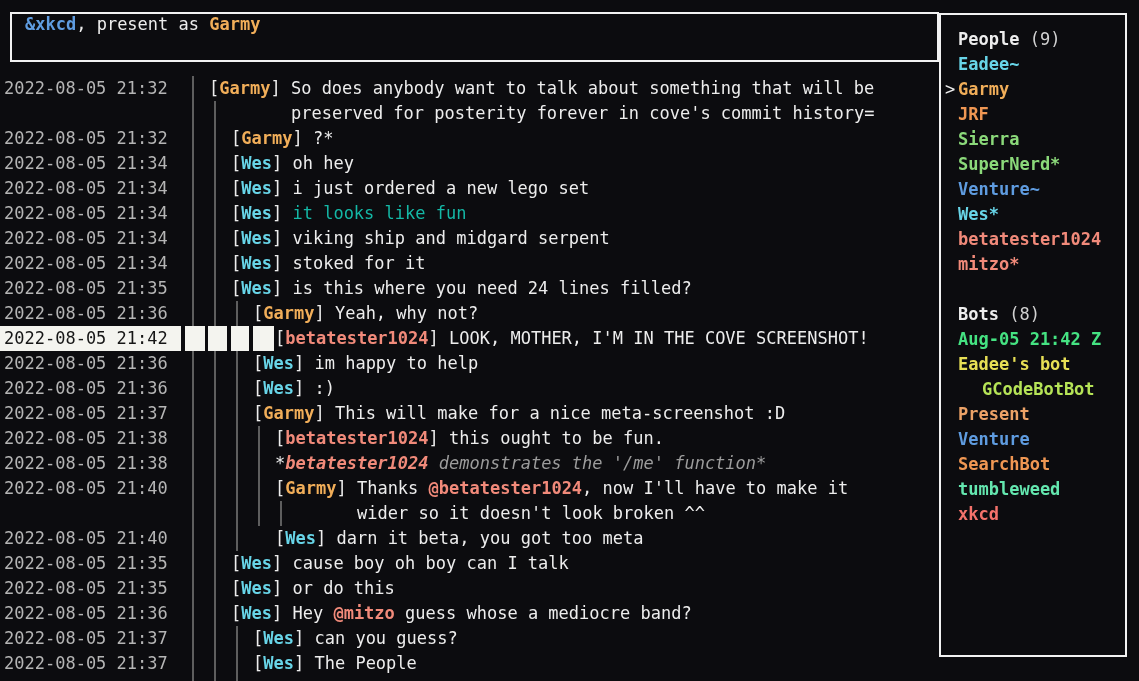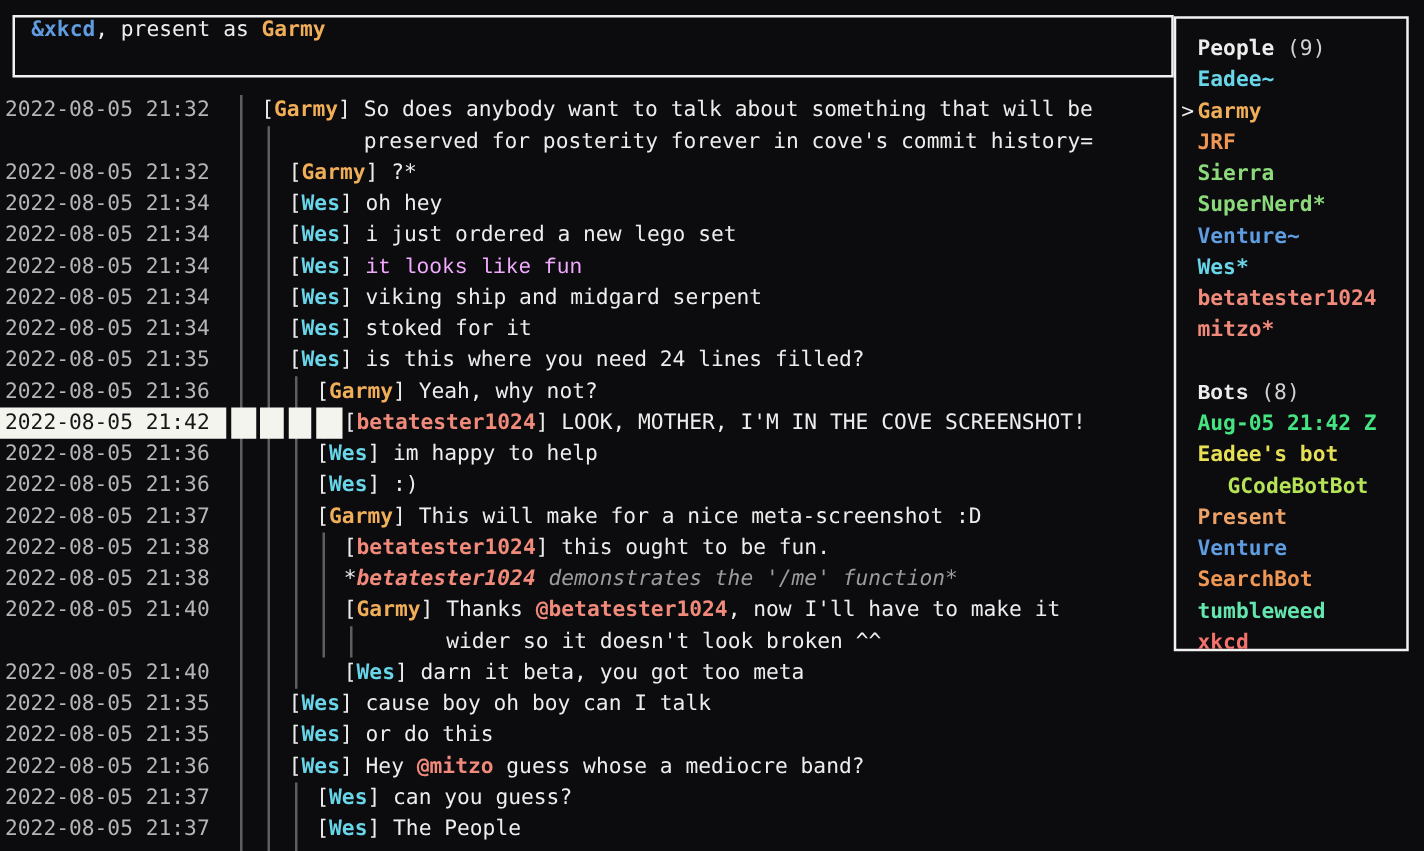--- a/index.html
+++ b/index.html
@@ -11,21 +11,21 @@
   .header-box .ch{font-weight:bold;}
   .header-box .me{font-weight:bold;}
   
   .log{position:absolute;left:0;top:76px;width:935px;height:605px;overflow:hidden;}
   .guide-bar{position:absolute;width:2px;z-index:1;}
   .logrow{position:relative;height:25px;line-height:25px;white-space:pre;}
   .logrow .ts{position:absolute;left:4px;top:0;z-index:3;}
   .logrow .msg{position:absolute;top:0;z-index:3;white-space:pre;}
   .hl-block{position:absolute;top:0;height:25px;z-index:2;}
   
-  .sidebar{position:absolute;left:939px;top:13px;width:188px;height:508px;border:2px solid #f2f2f2;
+  .sidebar{position:absolute;left:939px;top:13px;width:188px;height:644px;border:2px solid #f2f2f2;
            padding-top:12px;box-sizing:border-box;overflow:hidden;}
   .siderow{position:relative;height:25px;line-height:25px;padding-left:17px;white-space:pre;}
   .siderow .marker{position:absolute;left:4px;top:0;font-weight:normal;}
   .siderow.title span.t{font-weight:bold;}
   .siderow.nick{font-weight:bold;}
   .spacer{height:25px;}
 </style>
 </head>
 <body>
 
@@ -40,21 +40,21 @@
       <div class="guide-bar" style="left: 236px; top: 225px; height: 250px; background: rgb(94, 94, 94);"></div>
       <div class="guide-bar" style="left: 236px; top: 550px; height: 55px; background: rgb(94, 94, 94);"></div>
       <div class="guide-bar" style="left: 258px; top: 250px; height: 25px; background: rgb(94, 94, 94);"></div>
       <div class="guide-bar" style="left: 258px; top: 350px; height: 100px; background: rgb(94, 94, 94);"></div>
       <div class="guide-bar" style="left: 280px; top: 425px; height: 25px; background: rgb(94, 94, 94);"></div>
       <div class="logrow"><span class="ts" style="color: rgb(181, 181, 181);">2022-08-05 21:32</span><span class="msg" style="left: 209px;"><span style="color: rgb(237, 237, 237);">[</span><span style="color: rgb(241, 174, 89); font-weight: bold;">Garmy</span><span style="color: rgb(237, 237, 237);">] </span><span style="color: rgb(237, 237, 237);">So does anybody want to talk about something that will be</span></span></div>
       <div class="logrow"><span class="msg" style="left: 291px;"><span style="color: rgb(237, 237, 237);">preserved for posterity forever in cove's commit history=</span></span></div>
       <div class="logrow"><span class="ts" style="color: rgb(181, 181, 181);">2022-08-05 21:32</span><span class="msg" style="left: 231px;"><span style="color: rgb(237, 237, 237);">[</span><span style="color: rgb(241, 174, 89); font-weight: bold;">Garmy</span><span style="color: rgb(237, 237, 237);">] </span><span style="color: rgb(237, 237, 237);">?*</span></span></div>
       <div class="logrow"><span class="ts" style="color: rgb(181, 181, 181);">2022-08-05 21:34</span><span class="msg" style="left: 231px;"><span style="color: rgb(237, 237, 237);">[</span><span style="color: rgb(104, 213, 232); font-weight: bold;">Wes</span><span style="color: rgb(237, 237, 237);">] </span><span style="color: rgb(237, 237, 237);">oh hey</span></span></div>
       <div class="logrow"><span class="ts" style="color: rgb(181, 181, 181);">2022-08-05 21:34</span><span class="msg" style="left: 231px;"><span style="color: rgb(237, 237, 237);">[</span><span style="color: rgb(104, 213, 232); font-weight: bold;">Wes</span><span style="color: rgb(237, 237, 237);">] </span><span style="color: rgb(237, 237, 237);">i just ordered a new lego set</span></span></div>
-      <div class="logrow"><span class="ts" style="color: rgb(181, 181, 181);">2022-08-05 21:34</span><span class="msg" style="left: 231px;"><span style="color: rgb(237, 237, 237);">[</span><span style="color: rgb(104, 213, 232); font-weight: bold;">Wes</span><span style="color: rgb(237, 237, 237);">] </span><span style="color: #f0abfc; font-family: Liberation Mono, monospace;">it looks like fun</span></span></div>
+      <div class="logrow"><span class="ts" style="color: rgb(181, 181, 181);">2022-08-05 21:34</span><span class="msg" style="left: 231px;"><span style="color: rgb(237, 237, 237);">[</span><span style="color: rgb(104, 213, 232); font-weight: bold;">Wes</span><span style="color: rgb(237, 237, 237);">] </span><span style="color: #14b8a6;">it looks like fun</span></span></div>
       <div class="logrow"><span class="ts" style="color: rgb(181, 181, 181);">2022-08-05 21:34</span><span class="msg" style="left: 231px;"><span style="color: rgb(237, 237, 237);">[</span><span style="color: rgb(104, 213, 232); font-weight: bold;">Wes</span><span style="color: rgb(237, 237, 237);">] </span><span style="color: rgb(237, 237, 237);">viking ship and midgard serpent</span></span></div>
       <div class="logrow"><span class="ts" style="color: rgb(181, 181, 181);">2022-08-05 21:34</span><span class="msg" style="left: 231px;"><span style="color: rgb(237, 237, 237);">[</span><span style="color: rgb(104, 213, 232); font-weight: bold;">Wes</span><span style="color: rgb(237, 237, 237);">] </span><span style="color: rgb(237, 237, 237);">stoked for it</span></span></div>
       <div class="logrow"><span class="ts" style="color: rgb(181, 181, 181);">2022-08-05 21:35</span><span class="msg" style="left: 231px;"><span style="color: rgb(237, 237, 237);">[</span><span style="color: rgb(104, 213, 232); font-weight: bold;">Wes</span><span style="color: rgb(237, 237, 237);">] </span><span style="color: rgb(237, 237, 237);">is this where you need 24 lines filled?</span></span></div>
       <div class="logrow"><span class="ts" style="color: rgb(181, 181, 181);">2022-08-05 21:36</span><span class="msg" style="left: 253px;"><span style="color: rgb(237, 237, 237);">[</span><span style="color: rgb(241, 174, 89); font-weight: bold;">Garmy</span><span style="color: rgb(237, 237, 237);">] </span><span style="color: rgb(237, 237, 237);">Yeah, why not?</span></span></div>
       <div class="logrow hl"><div class="hl-block" style="left: 0px; width: 181px; background: rgb(244, 244, 239);"></div><div class="hl-block" style="left: 185px; width: 20px; background: rgb(244, 244, 239);"></div><div class="hl-block" style="left: 208px; width: 19px; background: rgb(244, 244, 239);"></div><div class="hl-block" style="left: 231px; width: 18px; background: rgb(244, 244, 239);"></div><div class="hl-block" style="left: 253px; width: 21px; background: rgb(244, 244, 239);"></div><span class="ts" style="color: rgb(22, 22, 22);">2022-08-05 21:42</span><span class="msg" style="left: 275px;"><span style="color: rgb(237, 237, 237);">[</span><span style="color: rgb(241, 138, 122); font-weight: bold;">betatester1024</span><span style="color: rgb(237, 237, 237);">] </span><span style="color: rgb(237, 237, 237);">LOOK, MOTHER, I'M IN THE COVE SCREENSHOT!</span></span></div>
       <div class="logrow"><span class="ts" style="color: rgb(181, 181, 181);">2022-08-05 21:36</span><span class="msg" style="left: 253px;"><span style="color: rgb(237, 237, 237);">[</span><span style="color: rgb(104, 213, 232); font-weight: bold;">Wes</span><span style="color: rgb(237, 237, 237);">] </span><span style="color: rgb(237, 237, 237);">im happy to help</span></span></div>
       <div class="logrow"><span class="ts" style="color: rgb(181, 181, 181);">2022-08-05 21:36</span><span class="msg" style="left: 253px;"><span style="color: rgb(237, 237, 237);">[</span><span style="color: rgb(104, 213, 232); font-weight: bold;">Wes</span><span style="color: rgb(237, 237, 237);">] </span><span style="color: rgb(237, 237, 237);">:)</span></span></div>
       <div class="logrow"><span class="ts" style="color: rgb(181, 181, 181);">2022-08-05 21:37</span><span class="msg" style="left: 253px;"><span style="color: rgb(237, 237, 237);">[</span><span style="color: rgb(241, 174, 89); font-weight: bold;">Garmy</span><span style="color: rgb(237, 237, 237);">] </span><span style="color: rgb(237, 237, 237);">This will make for a nice meta-screenshot :D</span></span></div>
       <div class="logrow"><span class="ts" style="color: rgb(181, 181, 181);">2022-08-05 21:38</span><span class="msg" style="left: 275px;"><span style="color: rgb(237, 237, 237);">[</span><span style="color: rgb(241, 138, 122); font-weight: bold;">betatester1024</span><span style="color: rgb(237, 237, 237);">] </span><span style="color: rgb(237, 237, 237);">this ought to be fun.</span></span></div>
       <div class="logrow"><span class="ts" style="color: rgb(181, 181, 181);">2022-08-05 21:38</span><span class="msg" style="left: 275px;"><span style="color: rgb(237, 237, 237); font-style: italic;">*</span><span style="color: rgb(241, 138, 122); font-weight: bold; font-style: italic;">betatester1024</span><span style="color: rgb(156, 156, 156); font-style: italic;"> demonstrates the '/me' function</span><span style="color: rgb(156, 156, 156); font-style: italic;">*</span></span></div>
@@ -73,21 +73,21 @@
       <div class="siderow nick"><span style="color: rgb(104, 213, 232);">Eadee~</span></div>
       <div class="siderow nick"><span class="marker" style="color: rgb(237, 237, 237);">&gt;</span><span style="color: rgb(241, 174, 89);">Garmy</span></div>
       <div class="siderow nick"><span style="color: rgb(240, 151, 83);">JRF</span></div>
       <div class="siderow nick"><span style="color: rgb(139, 217, 122);">Sierra</span></div>
       <div class="siderow nick"><span style="color: rgb(139, 217, 122);">SuperNerd*</span></div>
       <div class="siderow nick"><span style="color: rgb(95, 156, 224);">Venture~</span></div>
       <div class="siderow nick"><span style="color: rgb(104, 213, 232);">Wes*</span></div>
       <div class="siderow nick"><span style="color: rgb(241, 138, 122);">betatester1024</span></div>
       <div class="siderow nick"><span style="color: rgb(241, 138, 122);">mitzo*</span></div>
       <div class="spacer"></div>
-      <div class="siderow title"><span class="t" style="color: rgb(237, 237, 237); font-family: Liberation Mono, monospace;">Bots</span><span style="color: rgb(210, 210, 210);"> (8)</span></div>
+      <div class="siderow title"><span class="t" style="color: rgb(237, 237, 237);">Bots</span><span style="color: rgb(210, 210, 210);"> (8)</span></div>
       <div class="siderow nick"><span style="color: rgb(69, 227, 130);">Aug-05 21:42 Z</span></div>
       <div class="siderow nick"><span style="color: rgb(231, 223, 85);">Eadee's bot</span></div>
       <div class="siderow nick"><span style="color: rgb(182, 228, 87); margin-left: 24px;">GCodeBotBot</span></div>
       <div class="siderow nick"><span style="color: rgb(236, 162, 103);">Present</span></div>
       <div class="siderow nick"><span style="color: rgb(95, 156, 224);">Venture</span></div>
       <div class="siderow nick"><span style="color: rgb(240, 151, 83);">SearchBot</span></div>
       <div class="siderow nick"><span style="color: rgb(100, 231, 175);">tumbleweed</span></div>
       <div class="siderow nick"><span style="color: rgb(244, 114, 107);">xkcd</span></div>
     </div>
 </div>

